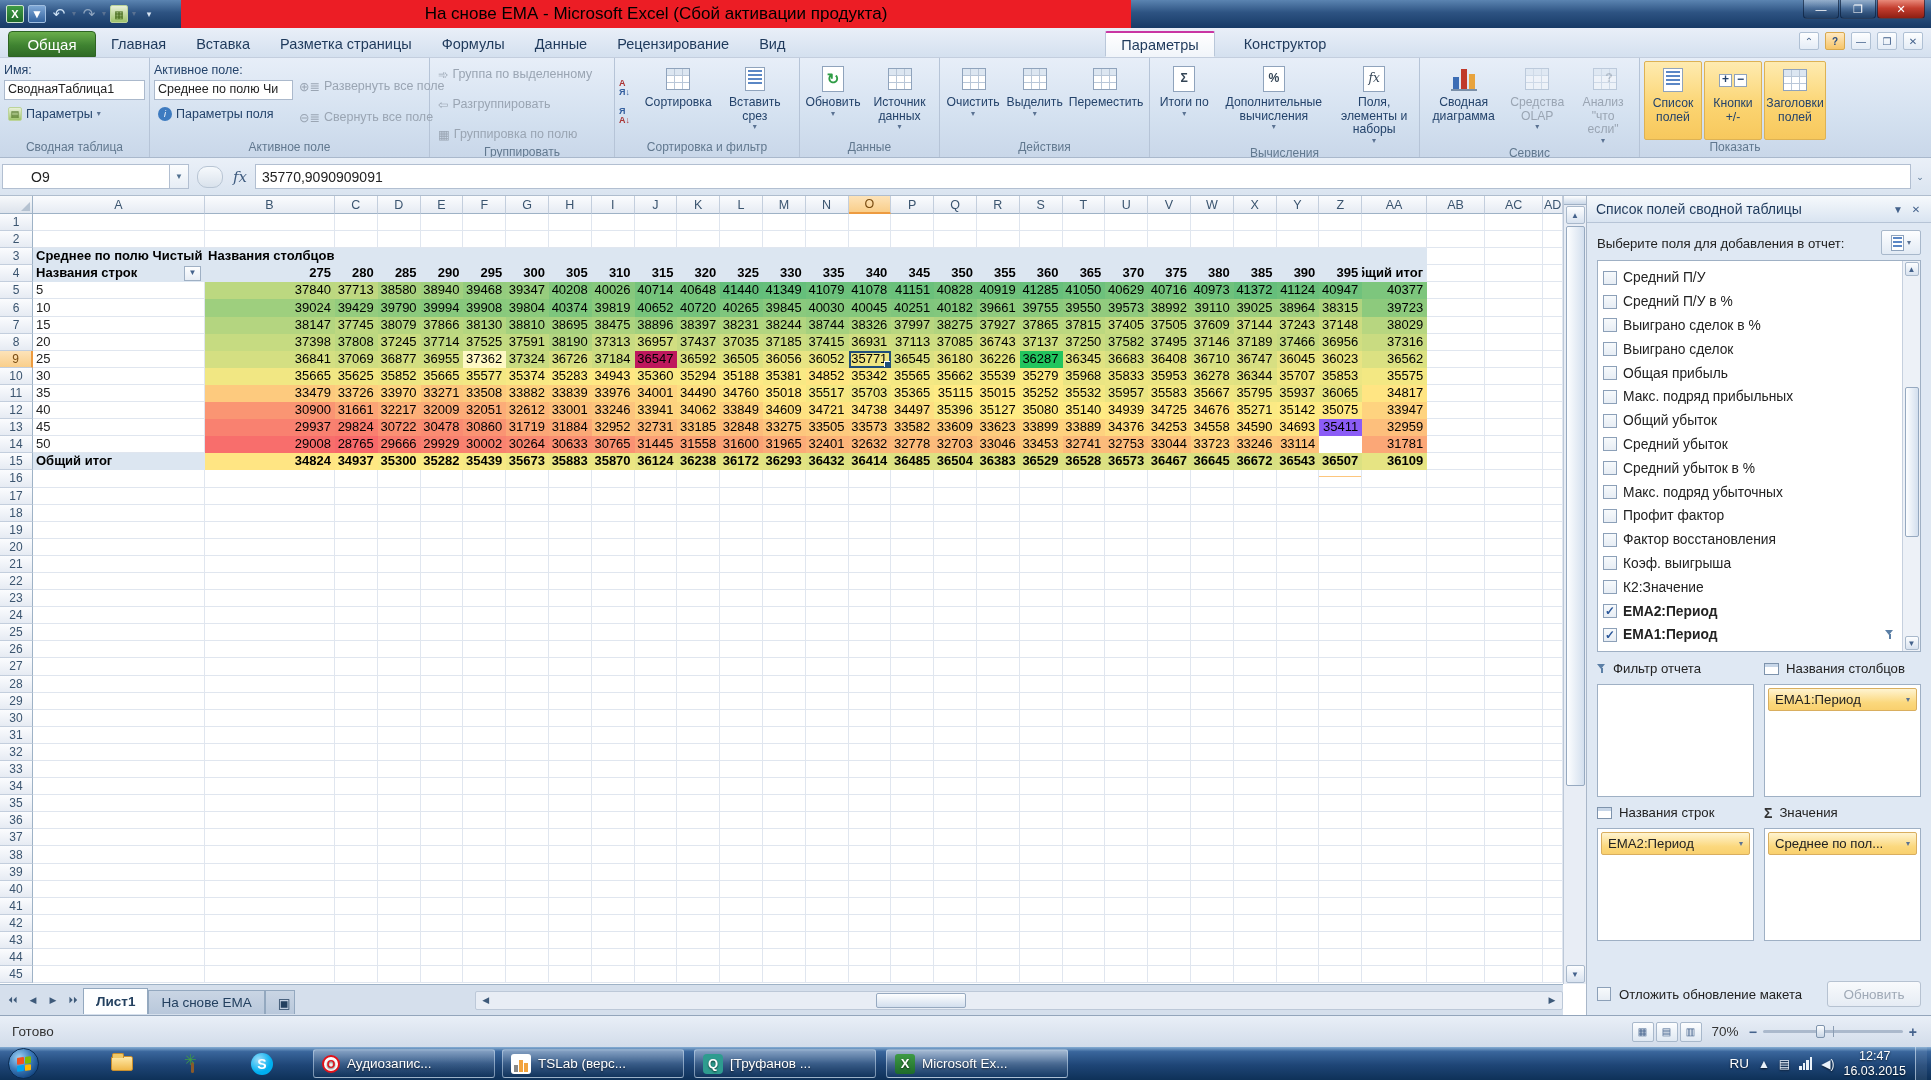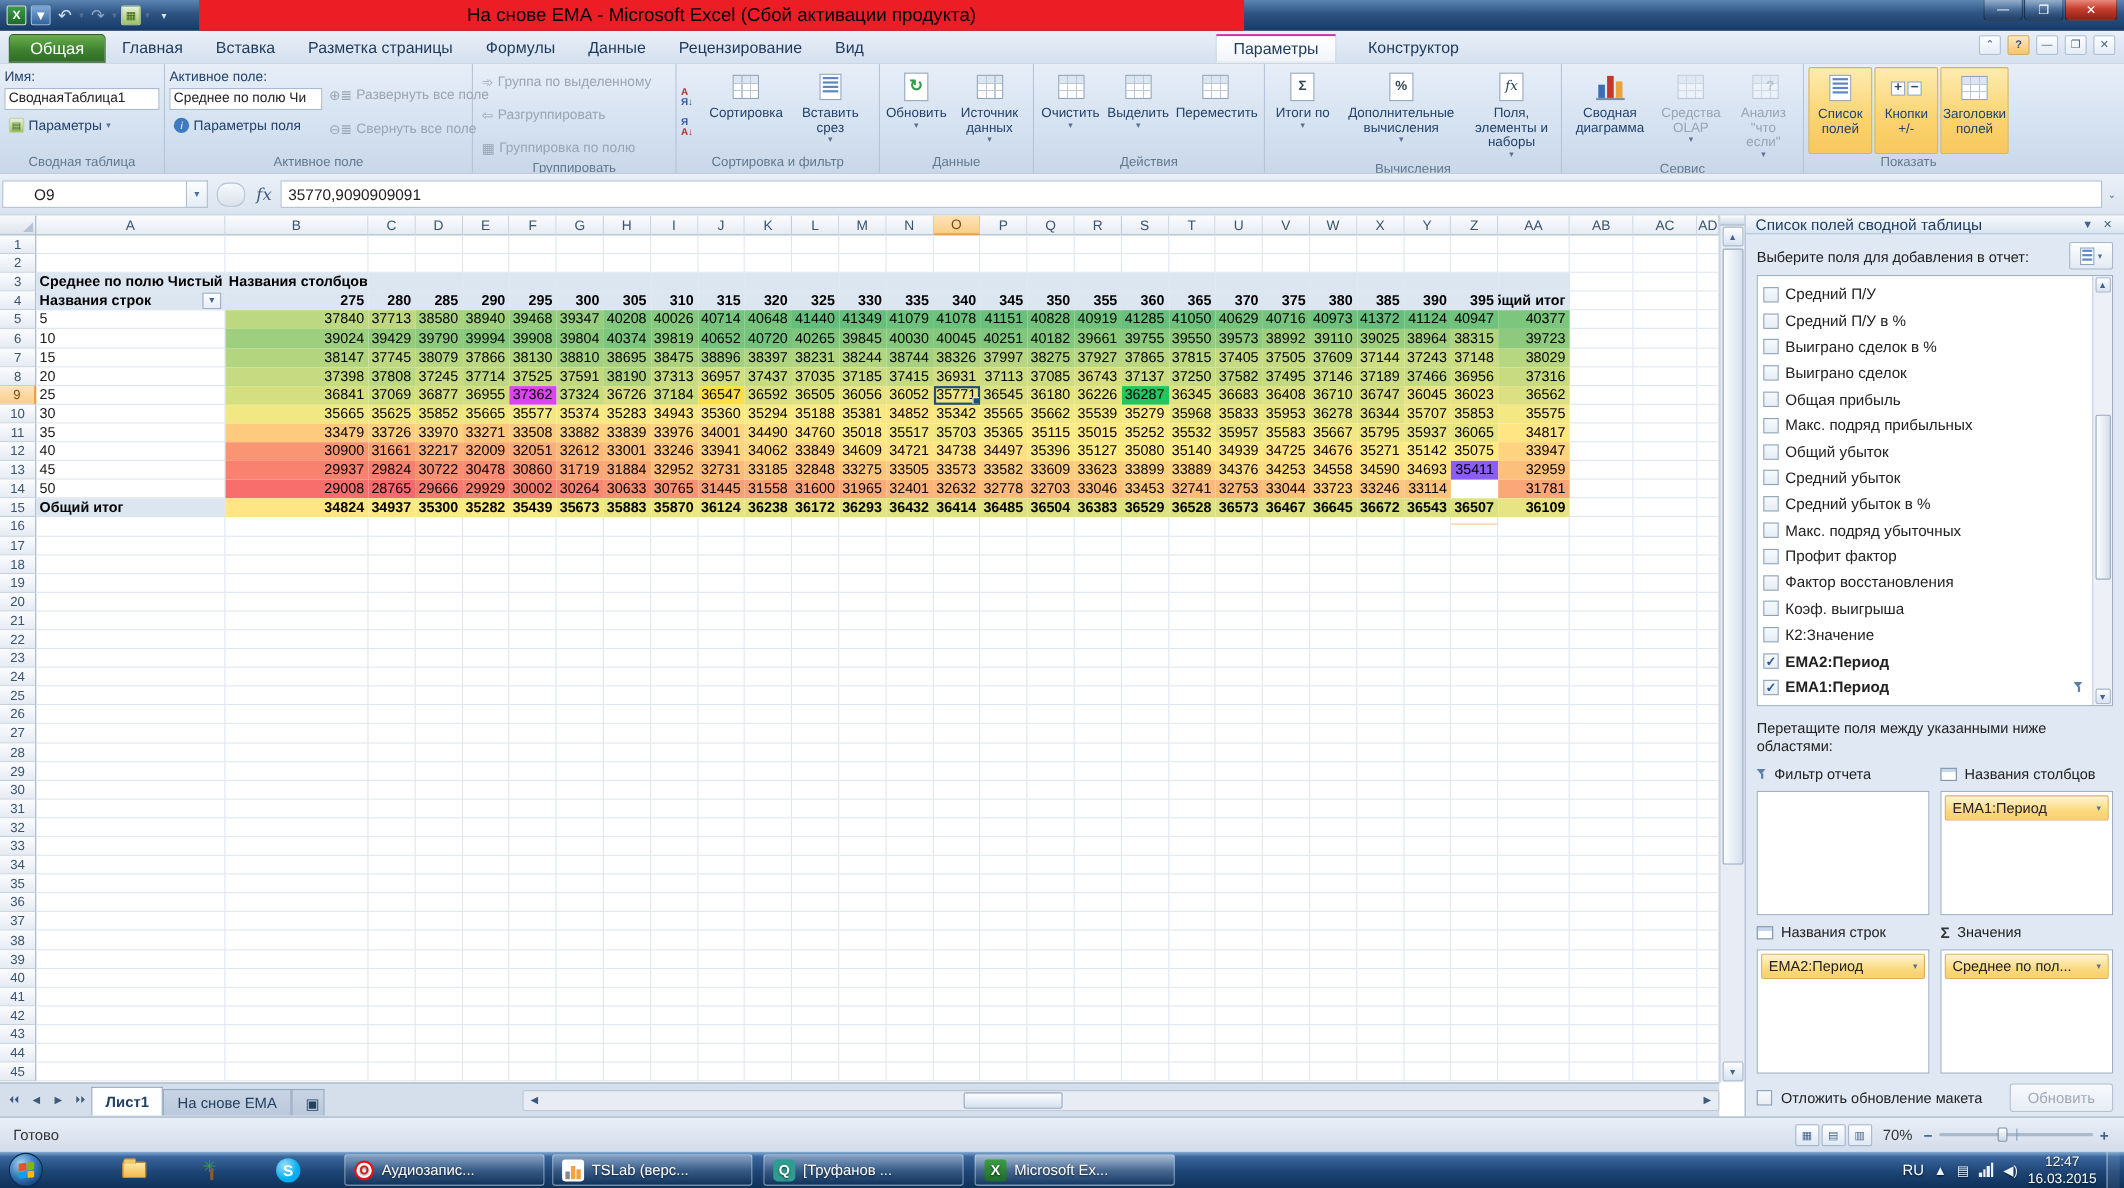--- a/index.html
+++ b/index.html
@@ -1039,33 +1039,33 @@
       </div>
       <div class="c heat num" style="width: 42.8px; background: rgb(207, 221, 129);">
         <span>37069</span>
       </div>
       <div class="c heat num" style="width: 42.8px; background: rgb(211, 222, 129);">
         <span>36877</span>
       </div>
       <div class="c heat num" style="width: 42.8px; background: rgb(209, 222, 129);">
         <span>36955</span>
       </div>
-      <div class="c heat num" style="width: 42.8px; background: #d946ef;">
+      <div class="c heat num" style="width: 42.8px; background: #fef9c3;">
         <span>37362</span>
       </div>
       <div class="c heat num" style="width: 42.8px; background: rgb(200, 219, 129);">
         <span>37324</span>
       </div>
       <div class="c heat num" style="width: 42.8px; background: rgb(215, 223, 130);">
         <span>36726</span>
       </div>
       <div class="c heat num" style="width: 42.8px; background: rgb(204, 220, 129);">
         <span>37184</span>
       </div>
-      <div class="c heat num" style="width: 42.8px; background: #fde047; justify-content: center;">
+      <div class="c heat num" style="width: 42.8px; background: #be185d;">
         <span>36547</span>
       </div>
       <div class="c heat num" style="width: 42.8px; background: rgb(218, 224, 130);">
         <span>36592</span>
       </div>
       <div class="c heat num" style="width: 42.8px; background: rgb(220, 225, 130);">
         <span>36505</span>
       </div>
       <div class="c heat num" style="width: 42.8px; background: rgb(232, 228, 131);">
         <span>36056</span>
@@ -2722,21 +2722,20 @@
           <div class="cb on">✓</div>
           <span>EMA1:Период</span>
           <div class="funnel itemfunnel"></div>
         </div>
         <div class="flscroll">
         <div class="sarrow" style="width:14px;height:14px;margin-top:1px">▲</div>
         <div class="flthumb"></div>
         <div class="sarrow" style="width:14px;height:14px;margin-top:auto;margin-bottom:1px">▼</div>
       </div>
     </div>
-    <div class="dragtext">Перетащите поля между указанными ниже областями:</div>
     <div class="areas">
       <div class="ahead">
         <span class="funnel"></span>
         <span>Фильтр отчета</span>
       </div>
       <div class="ahead">
         <span class="minigrid"></span>
         <span>Названия столбцов</span>
       </div>
       <div class="abox"></div>

